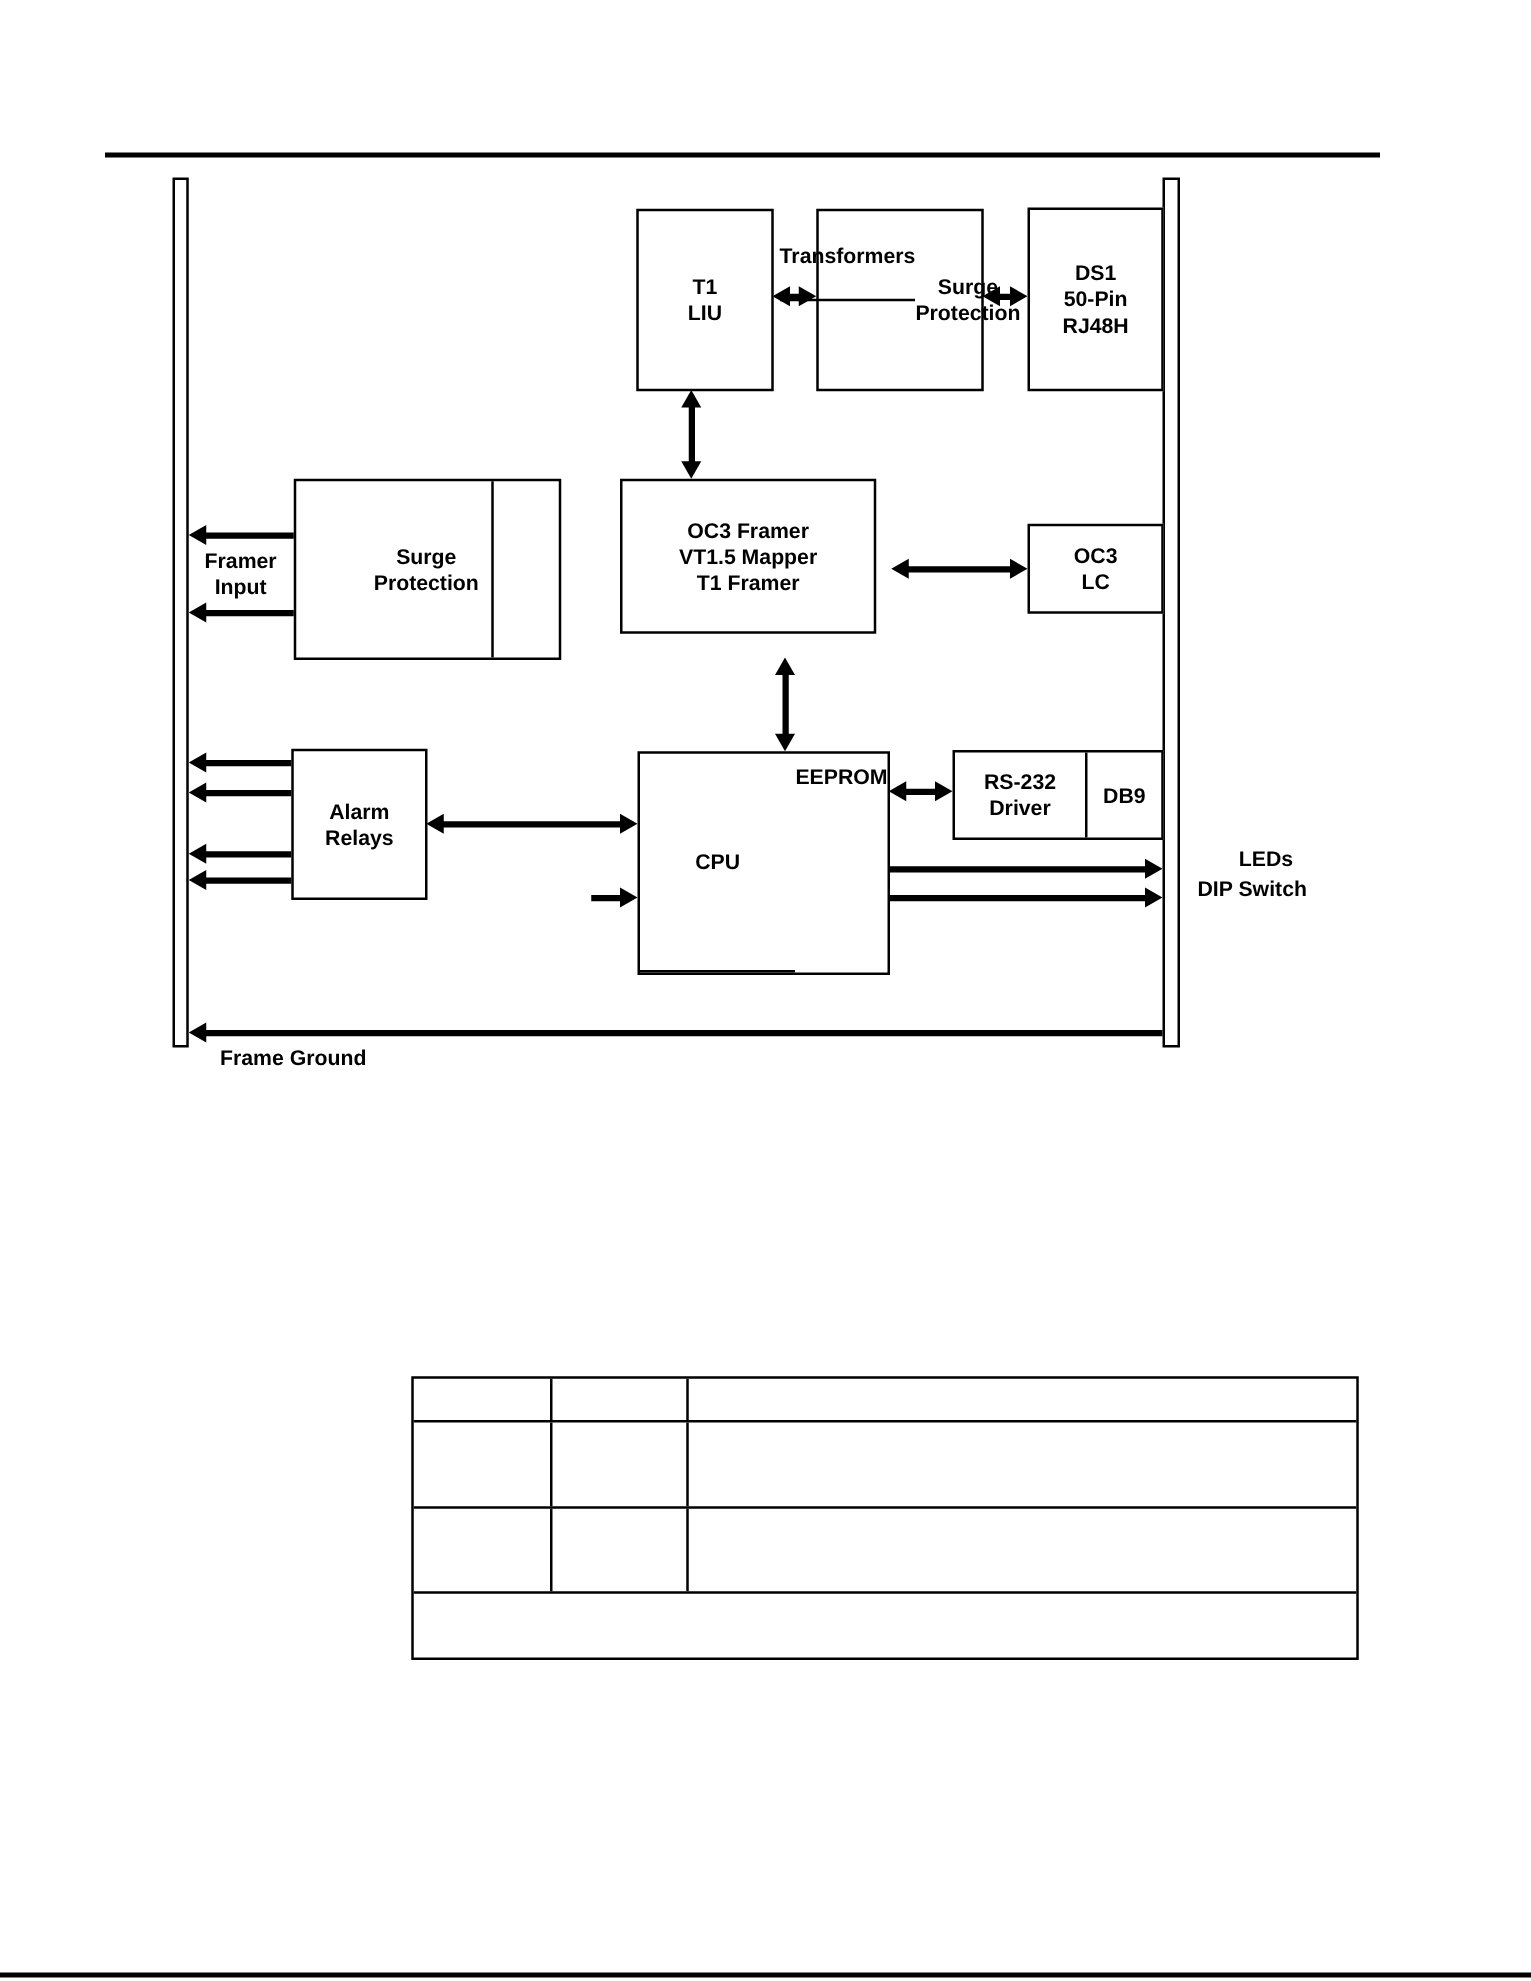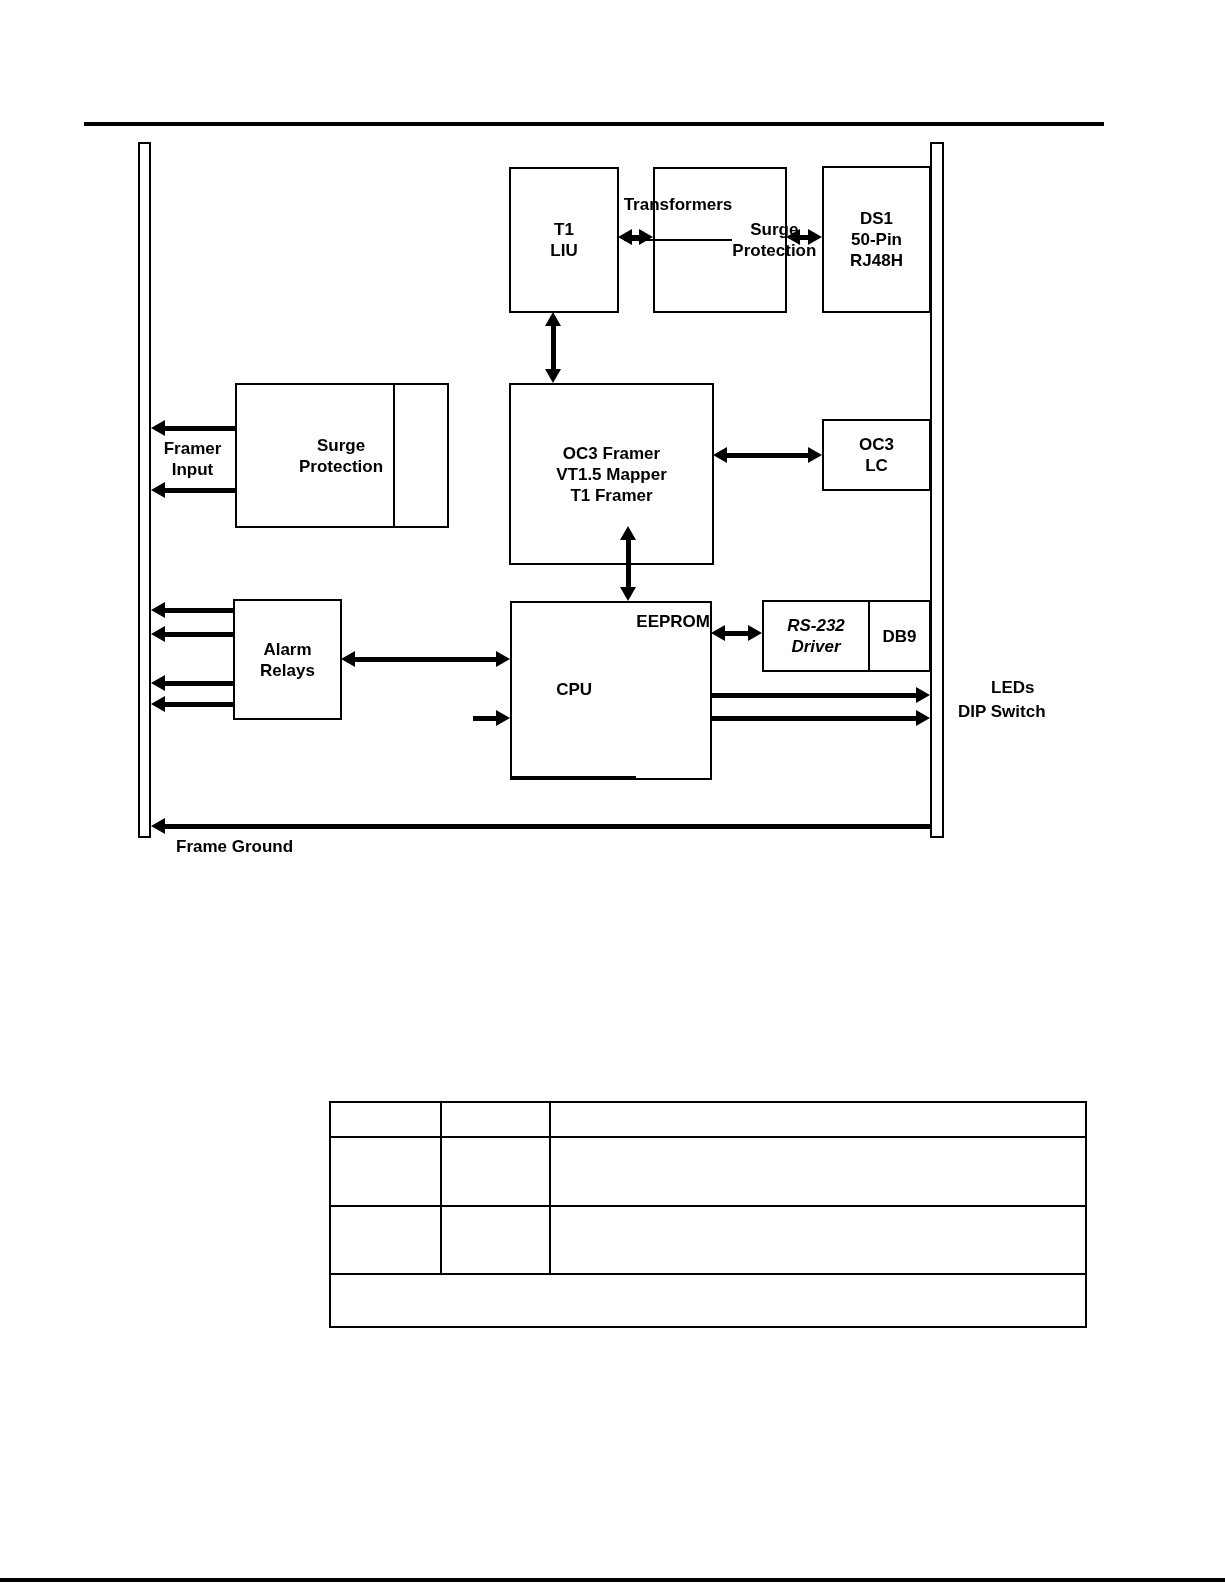--- a/index.html
+++ b/index.html
@@ -101,21 +101,21 @@
 RJ48H</div>
   </div>
 
   <div class="box hstack" style="left:235px; top:383px; width:214px; height:145px;">
     <div class="sect rdiv" style="width:106px;">
       <div class="lbl">Surge
 Protection</div>
     </div>
   </div>
 
-  <div class="box" style="left:509px; top:383px; width:205px; height:182px;">
+  <div class="box" style="left:496px; top:383px; width:205px; height:124px;">
     <div class="lbl">OC3 Framer
 VT1.5 Mapper
 T1 Framer</div>
   </div>
 
   <div class="box" style="left:822px; top:419px; width:109px; height:72px;">
     <div class="lbl">OC3
 LC</div>
   </div>
 
@@ -128,21 +128,21 @@
     <div class="sect bdiv" style="flex:1;justify-content:center;">
       <div class="lbl">CPU</div>
     </div>
     <div class="sect" style="height:36px;">
       <div class="lbl">EEPROM</div>
     </div>
   </div>
 
 
   <div class="box hstack" style="left:762px; top:600px; width:169px; height:72px;">
-    <div class="sect rdiv" style="width:106px;font-style:italic;">
+    <div class="sect rdiv" style="width:106px;">
       <div class="lbl">RS-232
 Driver</div>
     </div>
     <div class="sect" style="flex:1;justify-content:center;">
       <div class="lbl">DB9</div>
     </div>
   </div>
 
   <div class="free-lbl" style="left:150px; top:438px; width:85px; text-align:center;">Framer
 Input</div>

